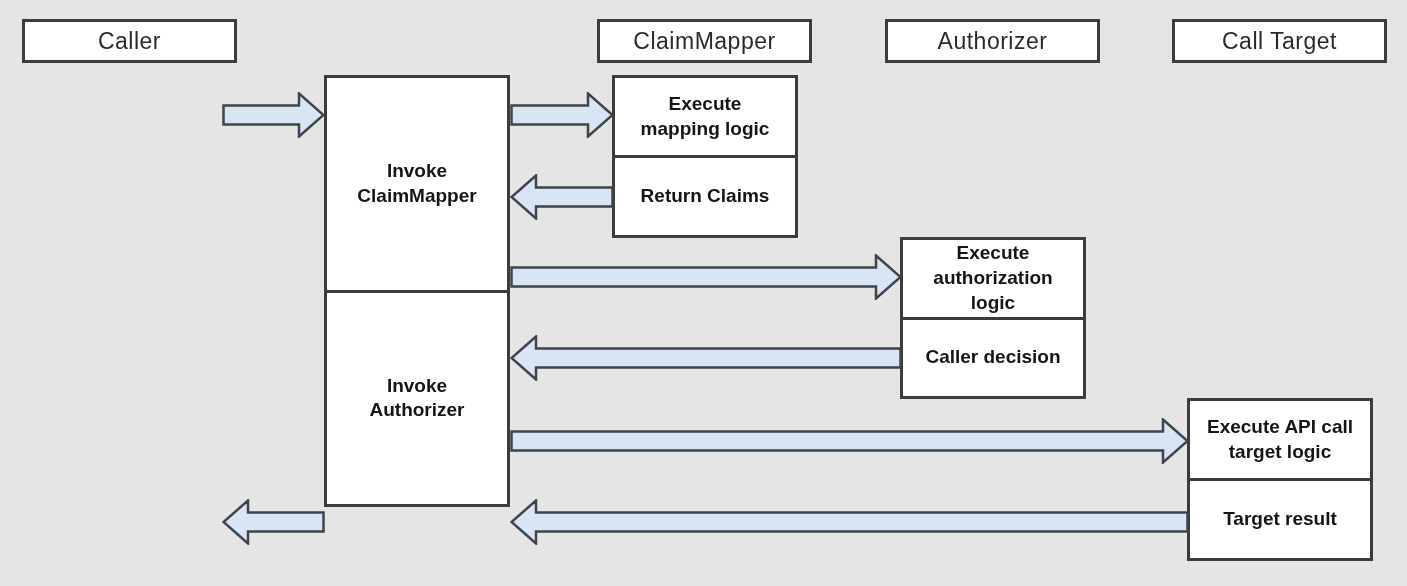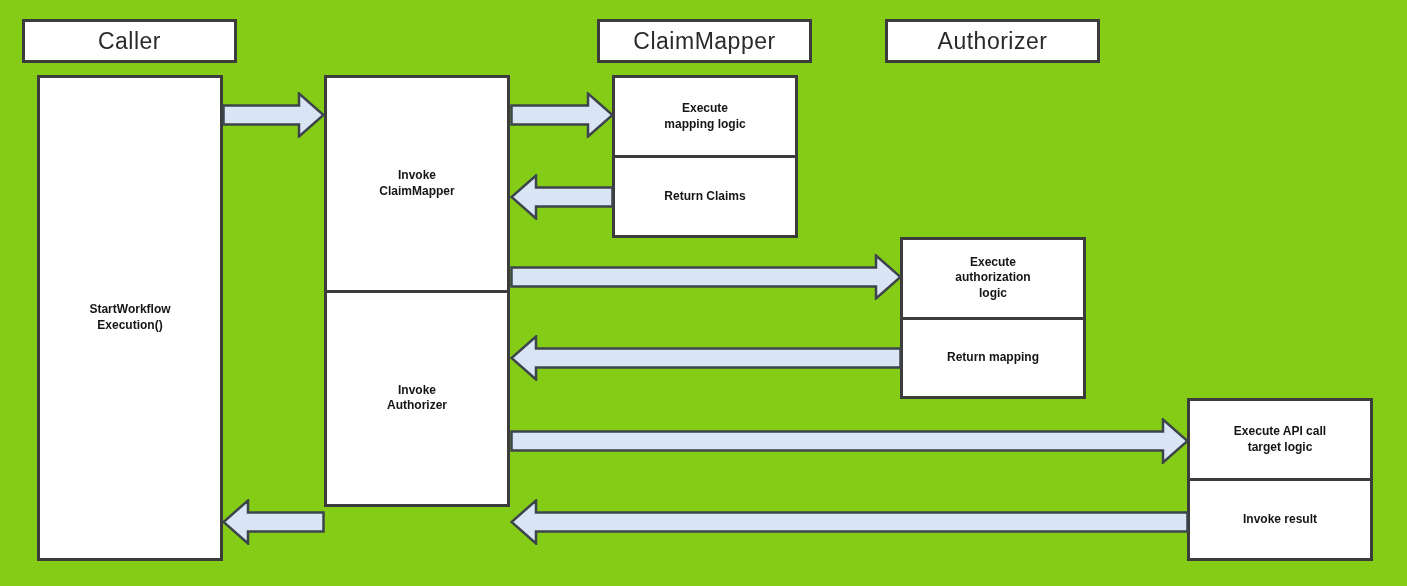--- a/index.html
+++ b/index.html
@@ -1,63 +1,60 @@
 <!DOCTYPE html>
 <html><head>
 <meta charset="utf-8">
 <style>
   html, body { margin: 0; padding: 0; background: #000000; }
   body {
     width: 1407px; height: 586px; overflow: hidden;
     font-family: "Liberation Sans", sans-serif;
   }
-  .stage { position: relative; width: 1407px; height: 586px; background: #84cc16; }
+  .stage { position: relative; width: 1407px; height: 586px; background: #e5e5e5; }
 
   
   .hdr {
     position: absolute; top: 19px; width: 215px; height: 44px;
     background: #ffffff; border: 3px solid #3c3c3c; box-sizing: border-box;
     display: flex; align-items: center; justify-content: center;
     font-size: 23px; font-weight: 400; color: #2a2a2a; letter-spacing: 0.5px;
   }
 
   
   .box, .col {
     position: absolute; background: #ffffff;
     border: 3px solid #3c3c3c; box-sizing: border-box;
   }
   .box { display: flex; align-items: center; justify-content: center; }
   .col { display: flex; flex-direction: column; }
   .sect { flex: 1; display: flex; align-items: center; justify-content: center; }
   .sect + .sect { border-top: 3px solid #3c3c3c; justify-content: center; }
 
   .lbl {
-    font-weight: bold; font-size: 12px; line-height: 1.3; color: #151515;
+    font-weight: bold; font-size: 19px; line-height: 1.3; color: #151515;
     text-align: center; white-space: pre-line; padding: 0 6px;
   }
 
   
   .arrow { position: absolute; display: block; }
   .arrow polygon {
     fill: #d9e5f5; stroke: #3d444c; stroke-width: 2.5; stroke-linejoin: miter;
   }
 </style>
 </head>
 <body>
 
 <div class="stage">
 
   <div class="hdr" style="left:22px">Caller</div>
   <div class="hdr" style="left:597px">ClaimMapper</div>
   <div class="hdr" style="left:885px">Authorizer</div>
+  <div class="hdr" style="left:1172px">Call Target</div>
 
-  <div class="box" style="left:37px; top:75px; width:186px; height:486px;">
-    <div class="lbl">StartWorkflow
-Execution()</div>
-  </div>
 
   <div class="col" style="left:324px; top:75px; width:186px; height:432px;">
     <div class="sect">
       <div class="lbl">Invoke
 ClaimMapper</div>
     </div>
     <div class="sect">
       <div class="lbl">Invoke
 Authorizer</div>
     </div>
@@ -73,31 +70,31 @@
     </div>
   </div>
 
   <div class="col" style="left:900px; top:237px; width:186px; height:162px;">
     <div class="sect">
       <div class="lbl">Execute
 authorization
 logic</div>
     </div>
     <div class="sect">
-      <div class="lbl">Return mapping</div>
+      <div class="lbl">Caller decision</div>
     </div>
   </div>
 
   <div class="col" style="left:1187px; top:398px; width:186px; height:163px;">
     <div class="sect">
       <div class="lbl">Execute API call
 target logic</div>
     </div>
     <div class="sect">
-      <div class="lbl">Invoke result</div>
+      <div class="lbl">Target result</div>
     </div>
   </div>
 
   <svg class="arrow" style="left:222px; top:92px;" width="103" height="46" viewBox="0 0 103 46">
     <polygon points="1.5,13.5 77,13.5 77,1.5 101.5,23 77,44.5 77,32.5 1.5,32.5"></polygon>
   </svg>
 
   <svg class="arrow" style="left:510px; top:92px;" width="104" height="46" viewBox="0 0 104 46">
     <polygon points="1.5,13.5 78,13.5 78,1.5 102.5,23 78,44.5 78,32.5 1.5,32.5"></polygon>
   </svg>

